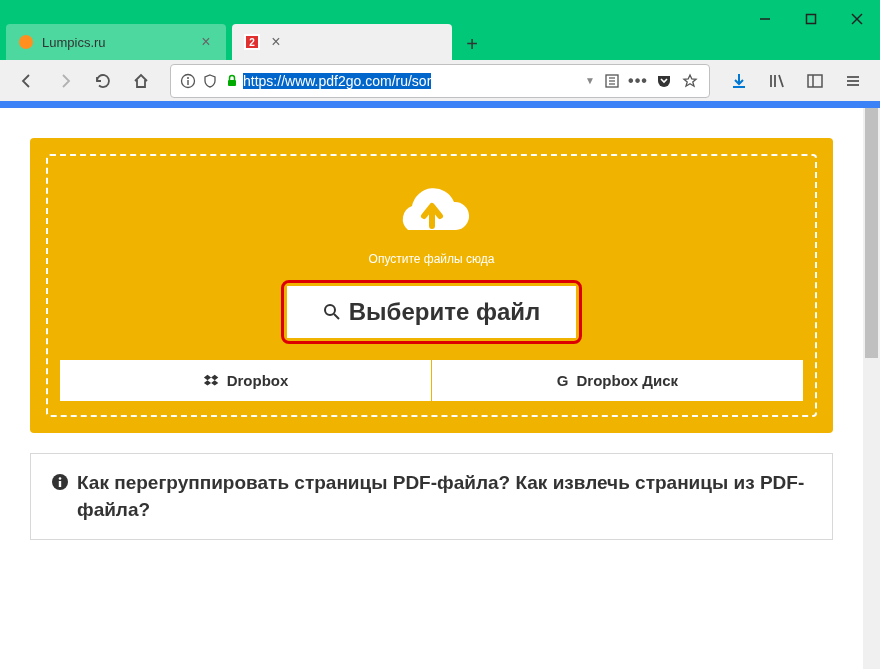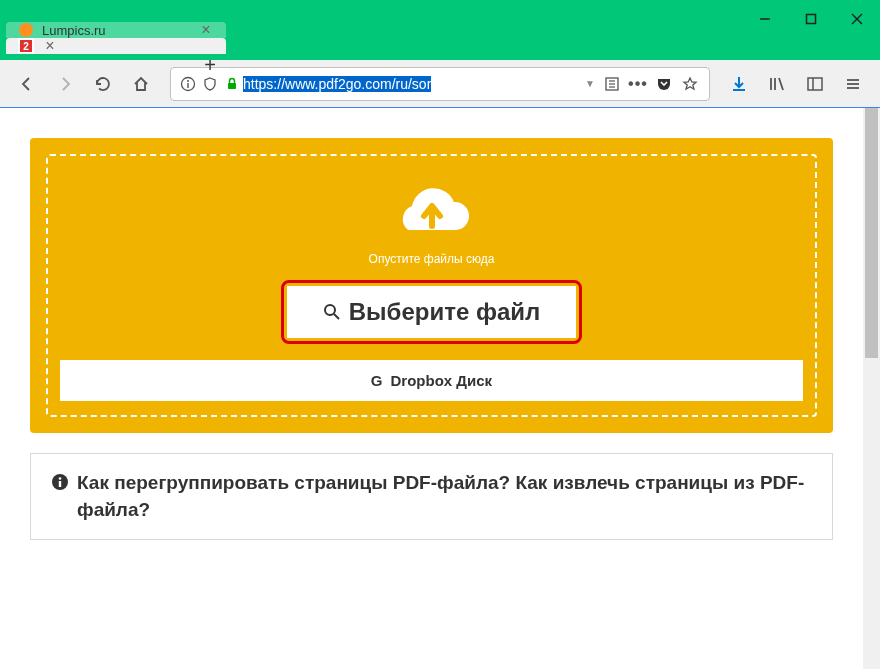--- a/index.html
+++ b/index.html
@@ -1,30 +1,30 @@
 <!DOCTYPE html>
 <html><head>
 <meta charset="utf-8">
 <style>
 * { box-sizing: border-box; margin: 0; padding: 0; }
 body { font-family: Arial, sans-serif; background: #fff; width: 880px; height: 669px; overflow: hidden; }
 
 .titlebar { background: #00c878; height: 60px; display: flex; align-items: flex-start; position: relative; }
-.tabs { display: flex; height: 38px; margin-top: 22px; align-items: flex-end; flex-direction: column; }
+.tabs { display: flex; height: 38px; margin-top: 22px; align-items: flex-end; }
 .tab { display: flex; align-items: center; padding: 0 12px; height: 36px; min-width: 220px; border-top-left-radius: 4px; border-top-right-radius: 4px; margin-left: 6px; font-size: 13px; color: #333; position: relative; }
 .tab.inactive { background: rgba(255,255,255,0.3); }
 .tab.active { background: #f0f0f0; }
 .tab-favicon { width: 16px; height: 16px; margin-right: 8px; display: flex; align-items: center; justify-content: center; }
 .tab-title { flex: 1; white-space: nowrap; overflow: hidden; text-overflow: ellipsis; }
 .tab-close { width: 16px; height: 16px; color: #666; font-size: 16px; line-height: 16px; text-align: center; cursor: pointer; }
 .newtab { width: 32px; height: 32px; display: flex; align-items: center; justify-content: center; font-size: 20px; color: #333; margin-left: 4px; cursor: pointer; }
 .window-controls { position: absolute; right: 0; top: 0; height: 38px; display: flex; }
 .win-btn { width: 46px; height: 38px; display: flex; align-items: center; justify-content: center; color: #222; font-size: 13px; cursor: pointer; }
 
-.toolbar { background: #f0f0f0; height: 48px; display: flex; align-items: center; padding: 0 10px; border-bottom: 1px solid #3b82f6; gap: 4px; }
+.toolbar { background: #f0f0f0; height: 48px; display: flex; align-items: center; padding: 0 10px; border-bottom: 7px solid #3b82f6; gap: 4px; }
 .tb-btn { width: 34px; height: 34px; display: flex; align-items: center; justify-content: center; color: #555; cursor: pointer; border-radius: 4px; }
 .urlbar { flex: 1; display: flex; align-items: center; border: 1px solid #c0c0c0; background: #fff; height: 34px; border-radius: 4px; padding: 0 6px; margin: 0 8px; }
 .url-icon { width: 22px; display: flex; align-items: center; justify-content: center; color: #555; font-size: 13px; }
 .url-text { flex: 1; font-size: 14px; white-space: nowrap; overflow: hidden; }
 .url-text .selected { background: #0066cc; color: #fff; padding: 1px 0; }
 .url-dropdown { color: #888; font-size: 10px; padding: 0 4px; }
 .url-btn { width: 26px; display: flex; align-items: center; justify-content: center; color: #555; }
 
 .content { display: flex; height: calc(669px - 108px); }
 .page { flex: 1; overflow-y: auto; padding: 0; }
@@ -207,20 +207,28 @@
               <svg width="18" height="18" viewBox="0 0 18 18">
                   <circle cx="7" cy="7" r="5" fill="none" stroke="#333" stroke-width="2"></circle>
                   <line x1="11" y1="11" x2="16" y2="16" stroke="#333" stroke-width="2"></line>
                 </svg>
             </span>
             <span>Выберите файл</span>
           </button>
         </div>
         <div class="source-row">
           <button class="source-btn">
+            <span>
+              <svg width="16" height="16" viewBox="0 0 16 16">
+                  <path d="M4 2 L8 5 L4 8 L0 5 Z M12 2 L16 5 L12 8 L8 5 Z M4 8 L8 11 L4 14 L0 11 Z M12 8 L16 11 L12 14 L8 11 Z" fill="#333" transform="scale(0.9) translate(1,0)"></path>
+                </svg>
+            </span>
+            <span>Dropbox</span>
+          </button>
+          <button class="source-btn">
             <span style="font-weight:bold;font-size:15px">G</span>
             <span>Dropbox Диск</span>
           </button>
         </div>
       </div>
     </div>
 
     <div class="info-block">
       <div class="info-heading">
         <span class="icon">

